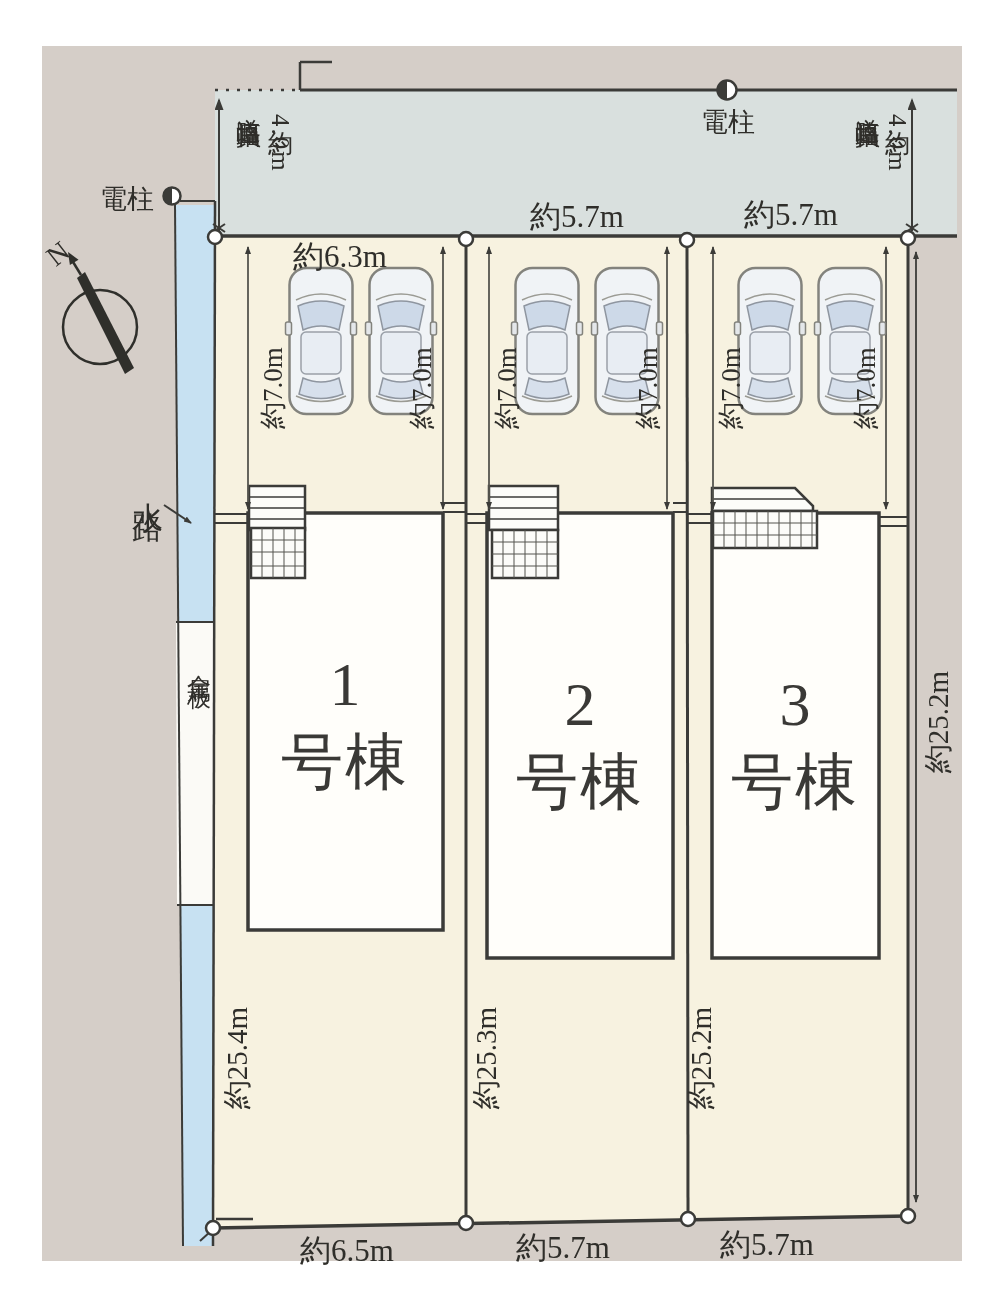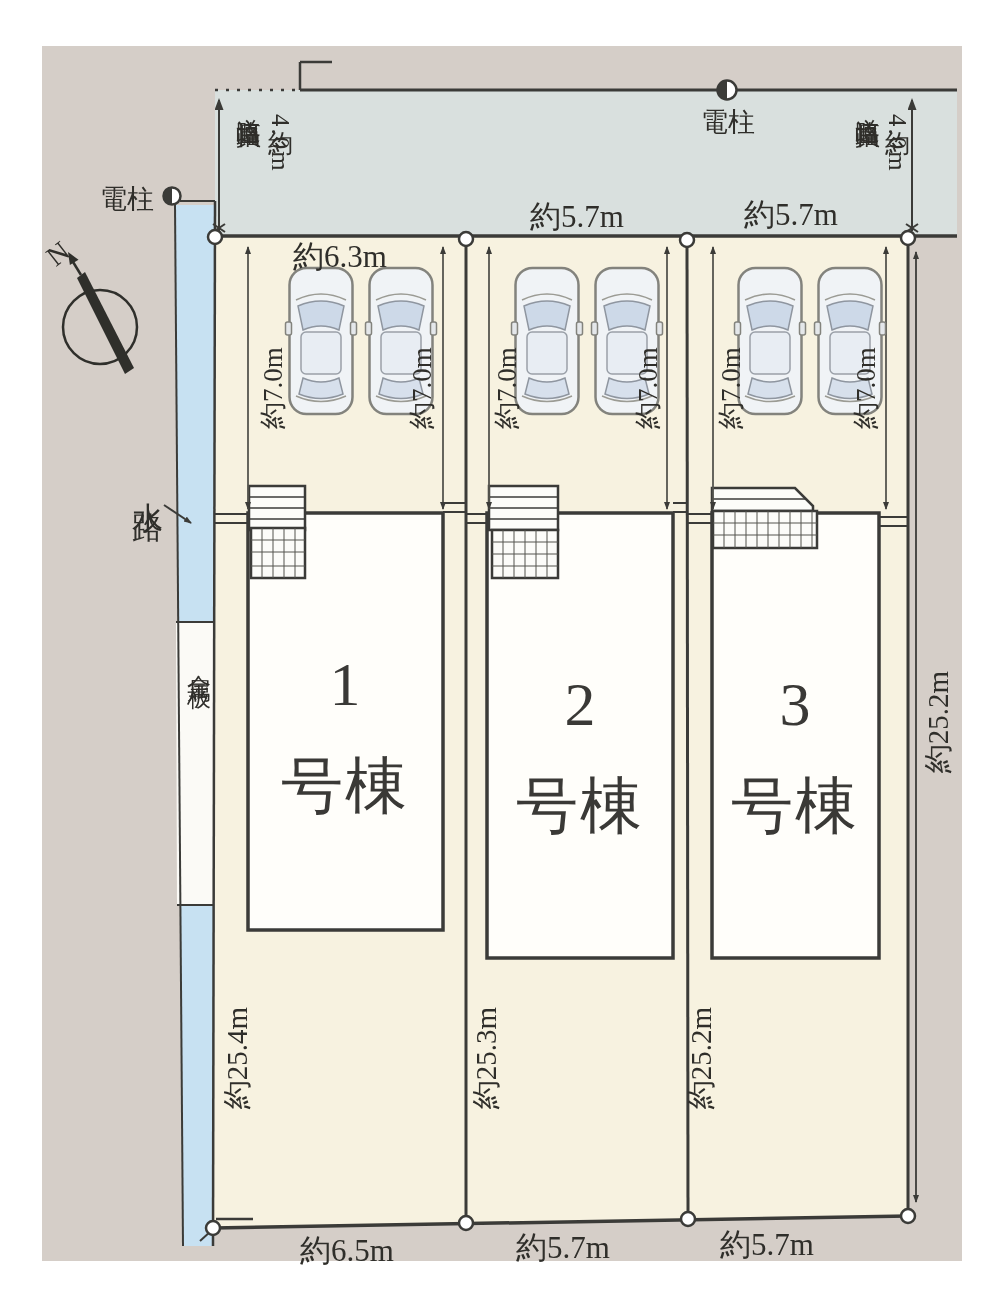--- a/index.html
+++ b/index.html
@@ -6,21 +6,21 @@
   #stage{position:relative;width:1000px;height:1304px;background:#fff;overflow:hidden;
          font-family:"Liberation Serif","DejaVu Serif",serif;color:#2f2e2a;}
   #plan-svg{position:absolute;left:0;top:0;}
   .lbl{position:absolute;white-space:nowrap;color:#2f2e2a;}
   .c{transform:translateX(-50%);}
   .vert{writing-mode:vertical-rl;text-orientation:mixed;letter-spacing:2px;}
   .rot{width:170px;height:30px;line-height:30px;text-align:center;transform:rotate(-90deg);}
   .rots{width:150px;height:28px;line-height:28px;text-align:center;transform:rotate(-90deg);}
   .bl{position:absolute;text-align:center;transform:translateX(-50%);font-size:62px;line-height:78px;color:#3a3936;}
   .bl .num{display:block;}
-  .bl .suf{display:block;letter-spacing:2px;margin-top:24px;}
+  .bl .suf{display:block;letter-spacing:2px;}
 </style>
 </head>
 <body>
 
 <div id="stage">
 
 <svg id="plan-svg" width="1000" height="1304" viewBox="0 0 1000 1304" xmlns="http://www.w3.org/2000/svg">
   <defs>
     <marker id="ah" markerWidth="12" markerHeight="10" refX="7" refY="3" orient="auto-start-reverse" markerUnits="userSpaceOnUse">
       <path d="M0,0 L8,3 L0,6 Z" fill="#3b3b38"></path>

